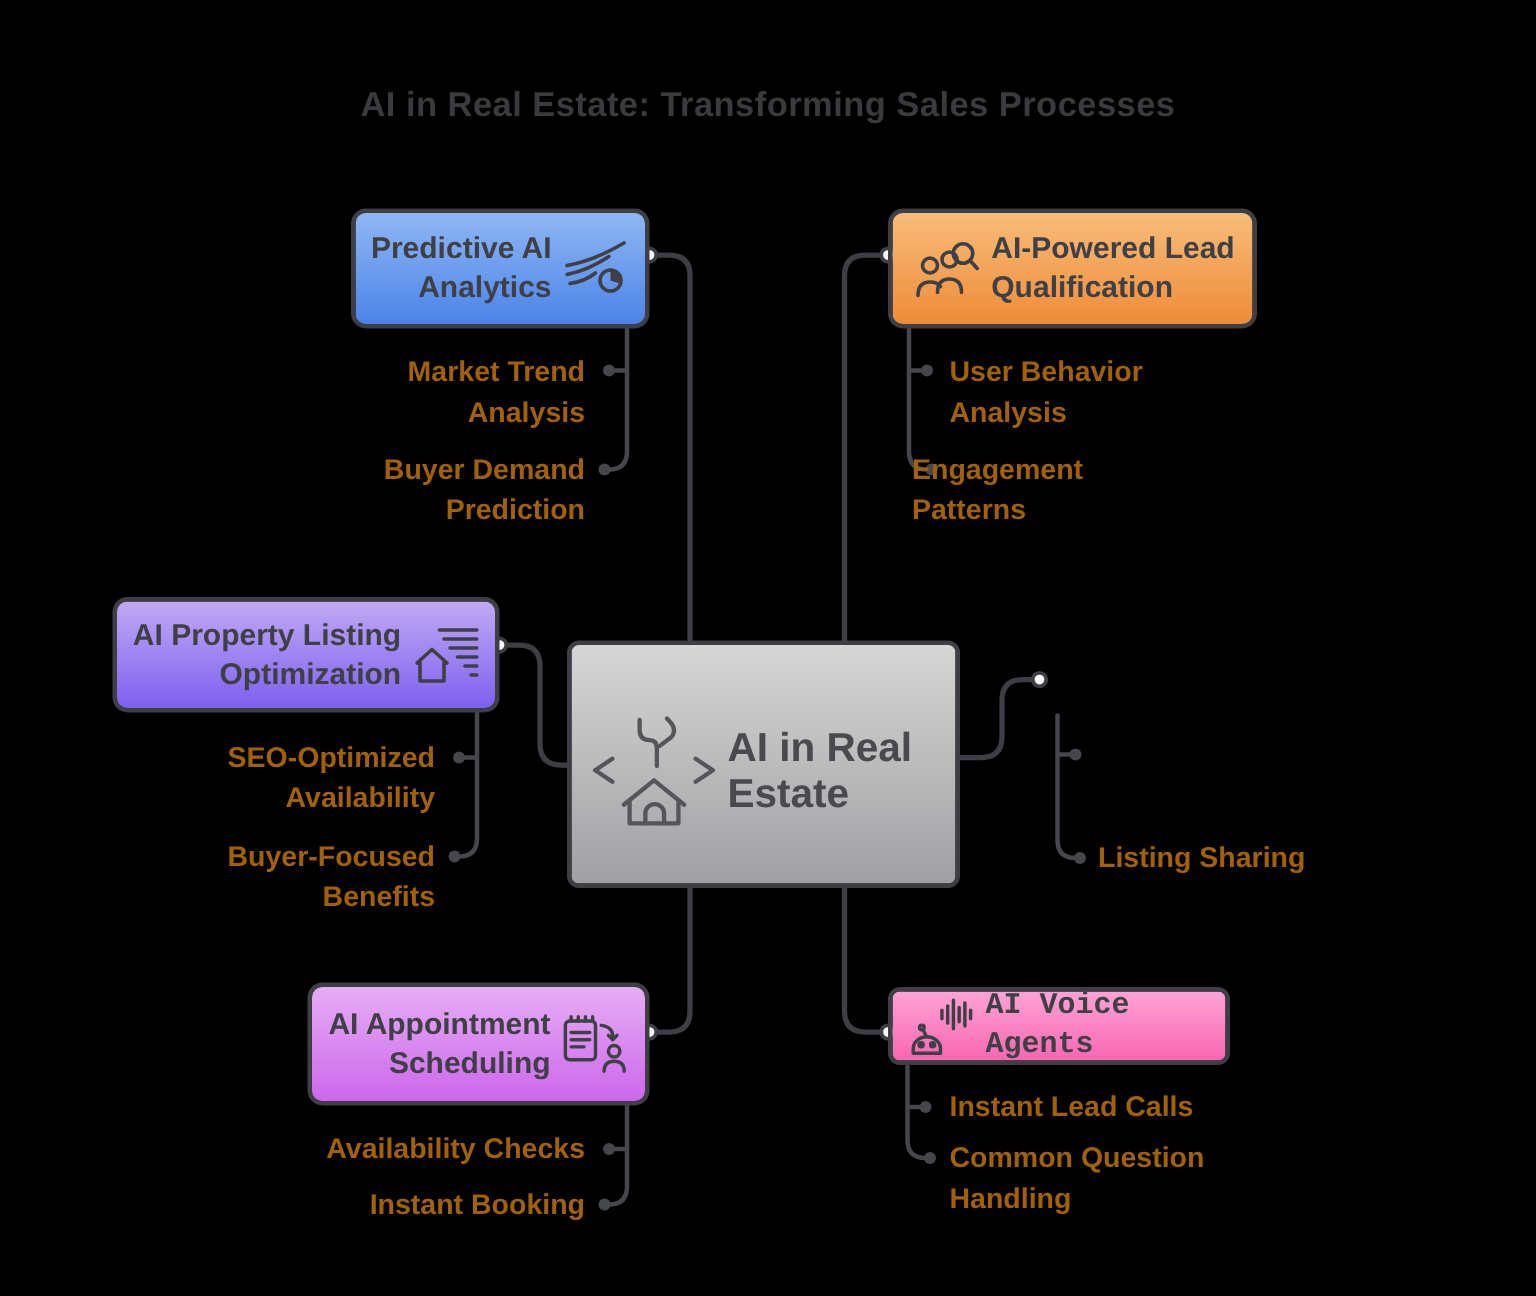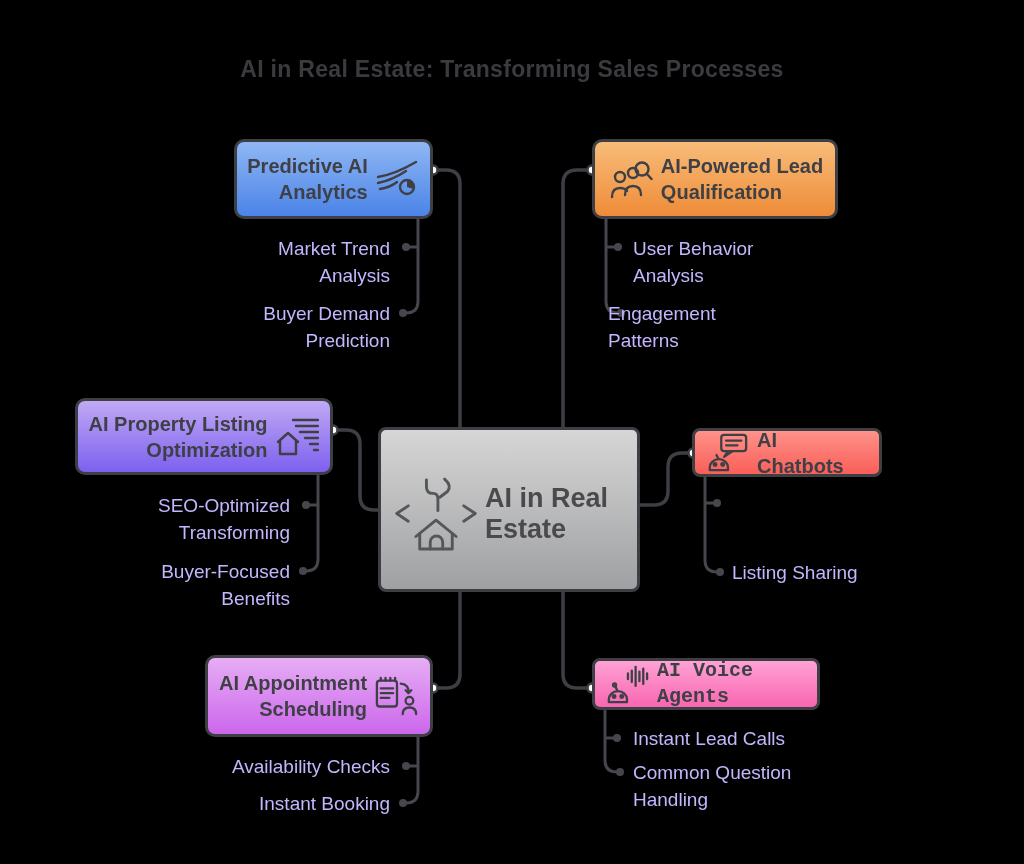--- a/index.html
+++ b/index.html
@@ -31,21 +31,21 @@
 
   .n-center{
     left:378px;top:427px;width:262px;height:165px;border-radius:8px;
     background:linear-gradient(180deg,#D6D6D6,#9FA0A2);
     flex-direction:row;gap:4px;padding-top:8px;
   }
   .center-label{font-size:27px;font-weight:700;color:#4A4A4E;}
   .n-center .icon svg{stroke:#55565A;stroke-width:3;}
 
   .sub{
-    position:absolute;font-size:19px;font-weight:400;line-height:27px;color:#c4b5fd;
+    position:absolute;font-size:19px;font-weight:700;line-height:27px;color:#a16207;
   }
   .sub.ta-r{text-align:right;}
   .s-b1{left:240px;top:235px;width:150px;}
   .s-b2{left:240px;top:300px;width:150px;}
   .s-o1{left:633px;top:235px;width:150px;}
   .s-o2{left:608px;top:300px;width:145px;}
   .s-p1{left:130px;top:492px;width:160px;}
   .s-p2{left:130px;top:558px;width:160px;}
   .s-r1{left:732px;top:490px;width:150px;}
   .s-r2{left:732px;top:559px;width:200px;}
@@ -149,54 +149,38 @@
         <path d="M18 4 H43"></path>
         <path d="M21 10 H43"></path>
         <path d="M25 16 H43"></path>
         <path d="M30 22 H43"></path>
         <path d="M35 28 H43"></path>
         <path d="M39 34 H43"></path>
         <path d="M3 26 L13 17 L23 26 M5 25 V38 H21 V25"></path>
       </svg>
     </span>
   </div>
-  <div class="sub ta-r s-p1">SEO-Optimized Transforming</div>
+  <div class="sub ta-r s-p1">SEO-Optimized Availability</div>
   <div class="sub ta-r s-p2">Buyer-Focused Benefits</div>
 
   <div class="node n-center">
     <span class="icon">
       <svg width="90" height="74" viewBox="0 0 94 77">
         <path d="M18 30 L6 38 L18 46"></path>
         <path d="M76 30 L88 38 L76 46"></path>
         <path d="M37 3 v7 q0 7 7 7 q5 0 5 6 v12"></path>
         <path d="M56 2 q8 7 3 13 l-8 6"></path>
         <path d="M26 62 L47 45 L68 62"></path>
         <path d="M30 59 V75 H64 V59"></path>
         <path d="M41 75 V68 A6.5 6.5 0 0 1 54 68 V75"></path>
       </svg>
     </span>
     <div class="center-label">AI in Real Estate</div>
   </div>
 
-  <div class="node n-red">
-    <span class="icon">
-      <svg width="44" height="42" viewBox="0 0 46 42">
-        <rect x="17" y="2" width="26" height="17" rx="3"></rect>
-        <path d="M24 19 l-4 6 l9-6"></path>
-        <path d="M22 8 H38 M22 13 H34"></path>
-        <path d="M5 39 v-3 a9.5 8.5 0 0 1 19 0 v3 z"></path>
-        <circle cx="10.5" cy="33" r="1.4" fill="#3F4046"></circle>
-        <circle cx="18.5" cy="33" r="1.4" fill="#3F4046"></circle>
-        <path d="M14 27 l-2-4"></path>
-      </svg>
-    </span>
-    <div class="node-label ta-l">
-      <div>AI Chatbots</div>
-    </div>
-  </div>
   <div class="sub s-r2">Listing Sharing</div>
 
   <div class="node n-magenta">
     <div class="node-label ta-r">
       <div>AI Appointment</div>
       <div>Scheduling</div>
     </div>
     <span class="icon">
       <svg width="44" height="42" viewBox="0 0 46 42">
         <rect x="2" y="5" width="21" height="27" rx="3"></rect>

